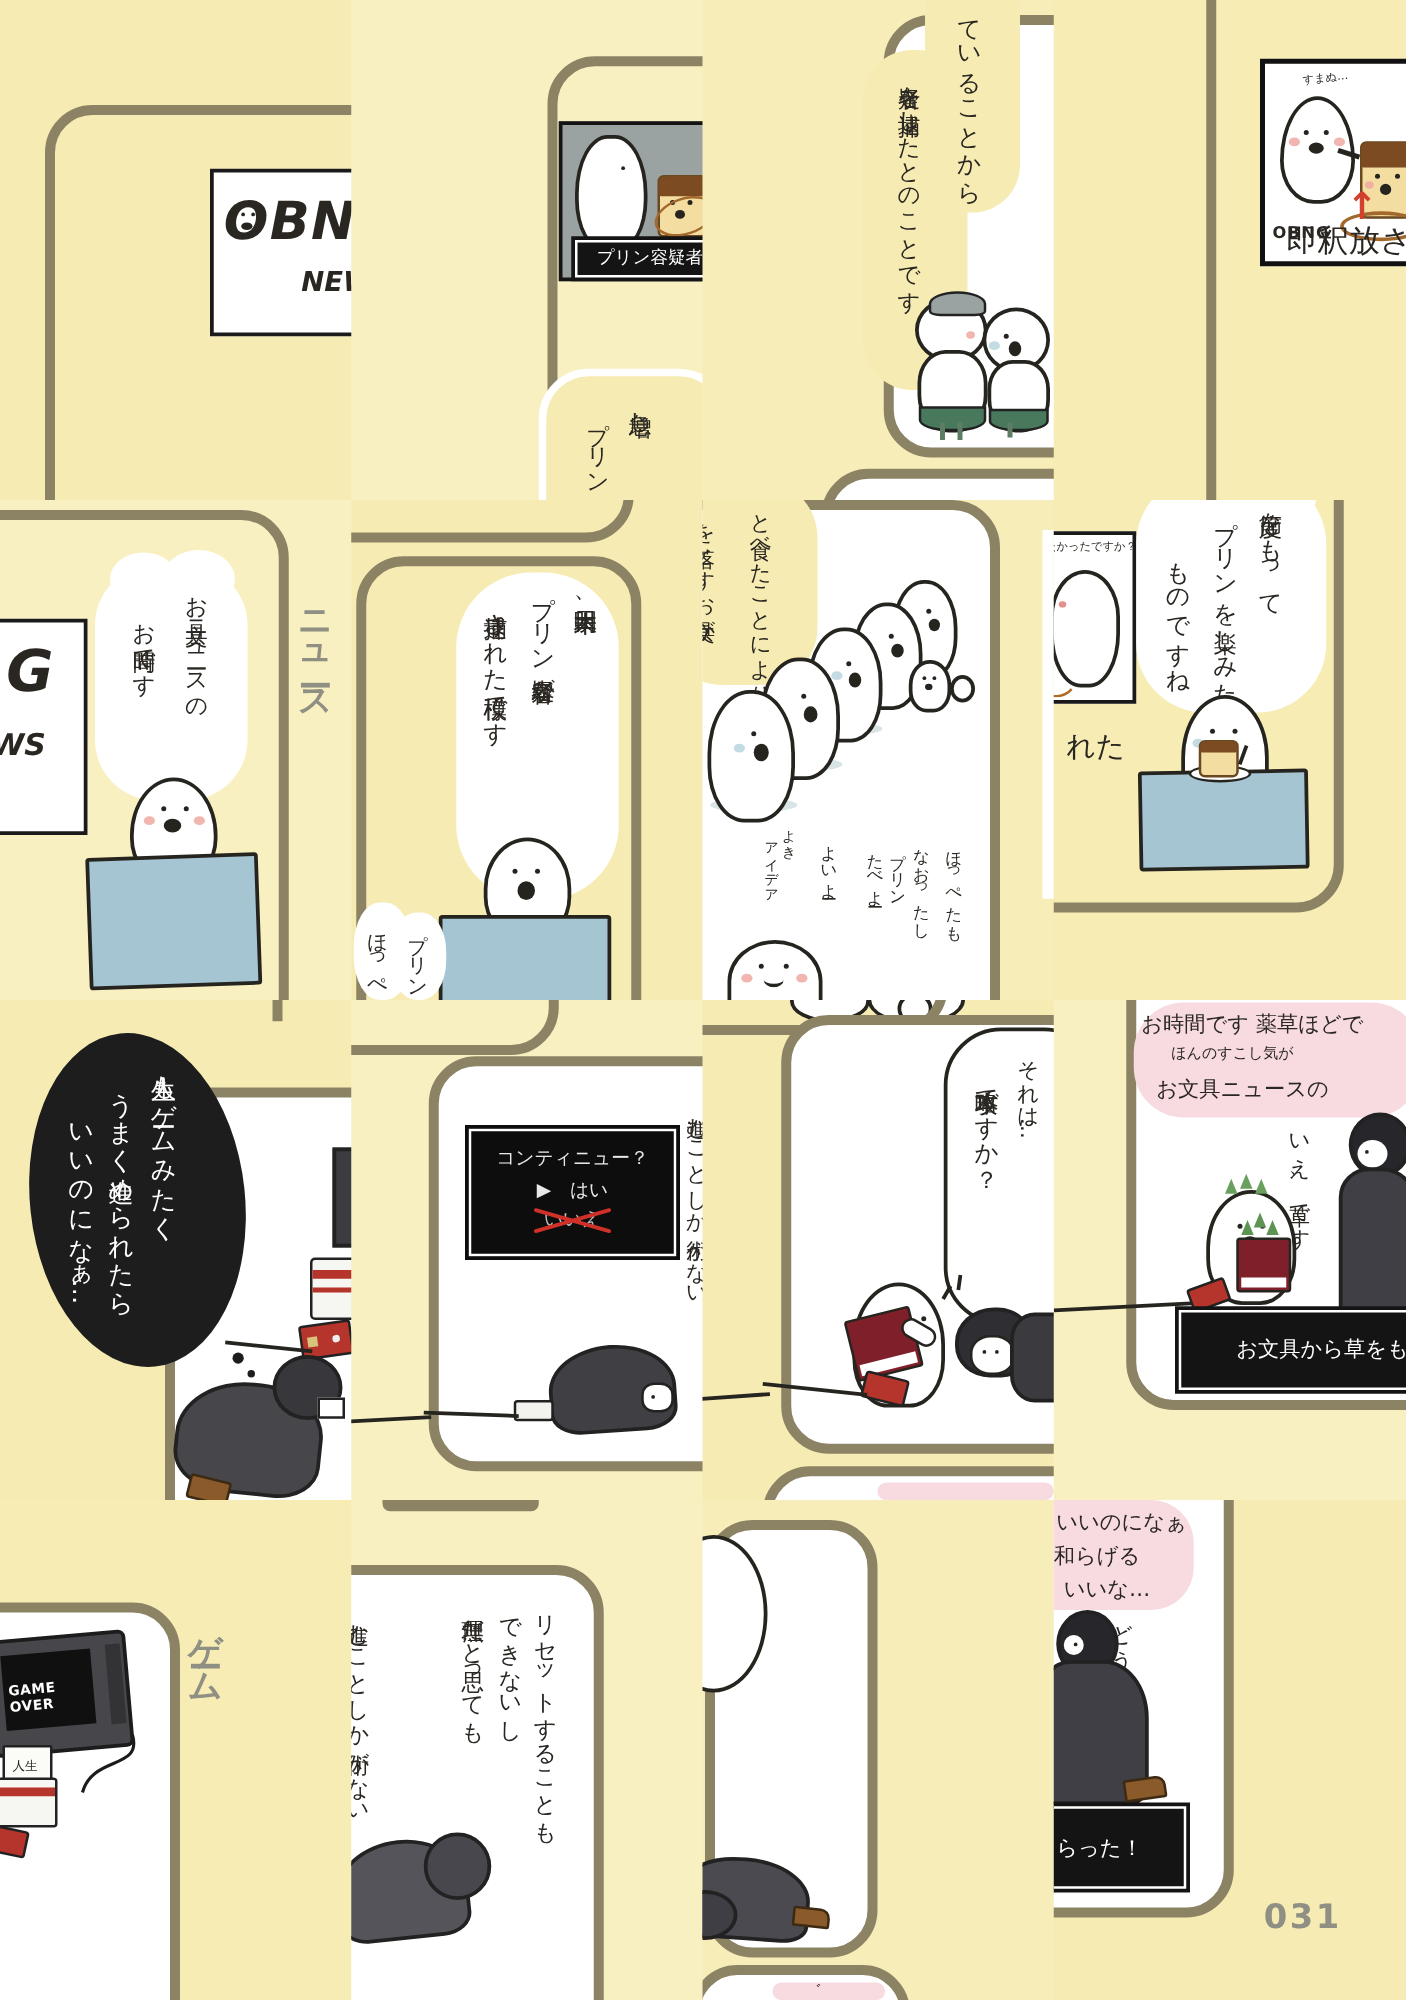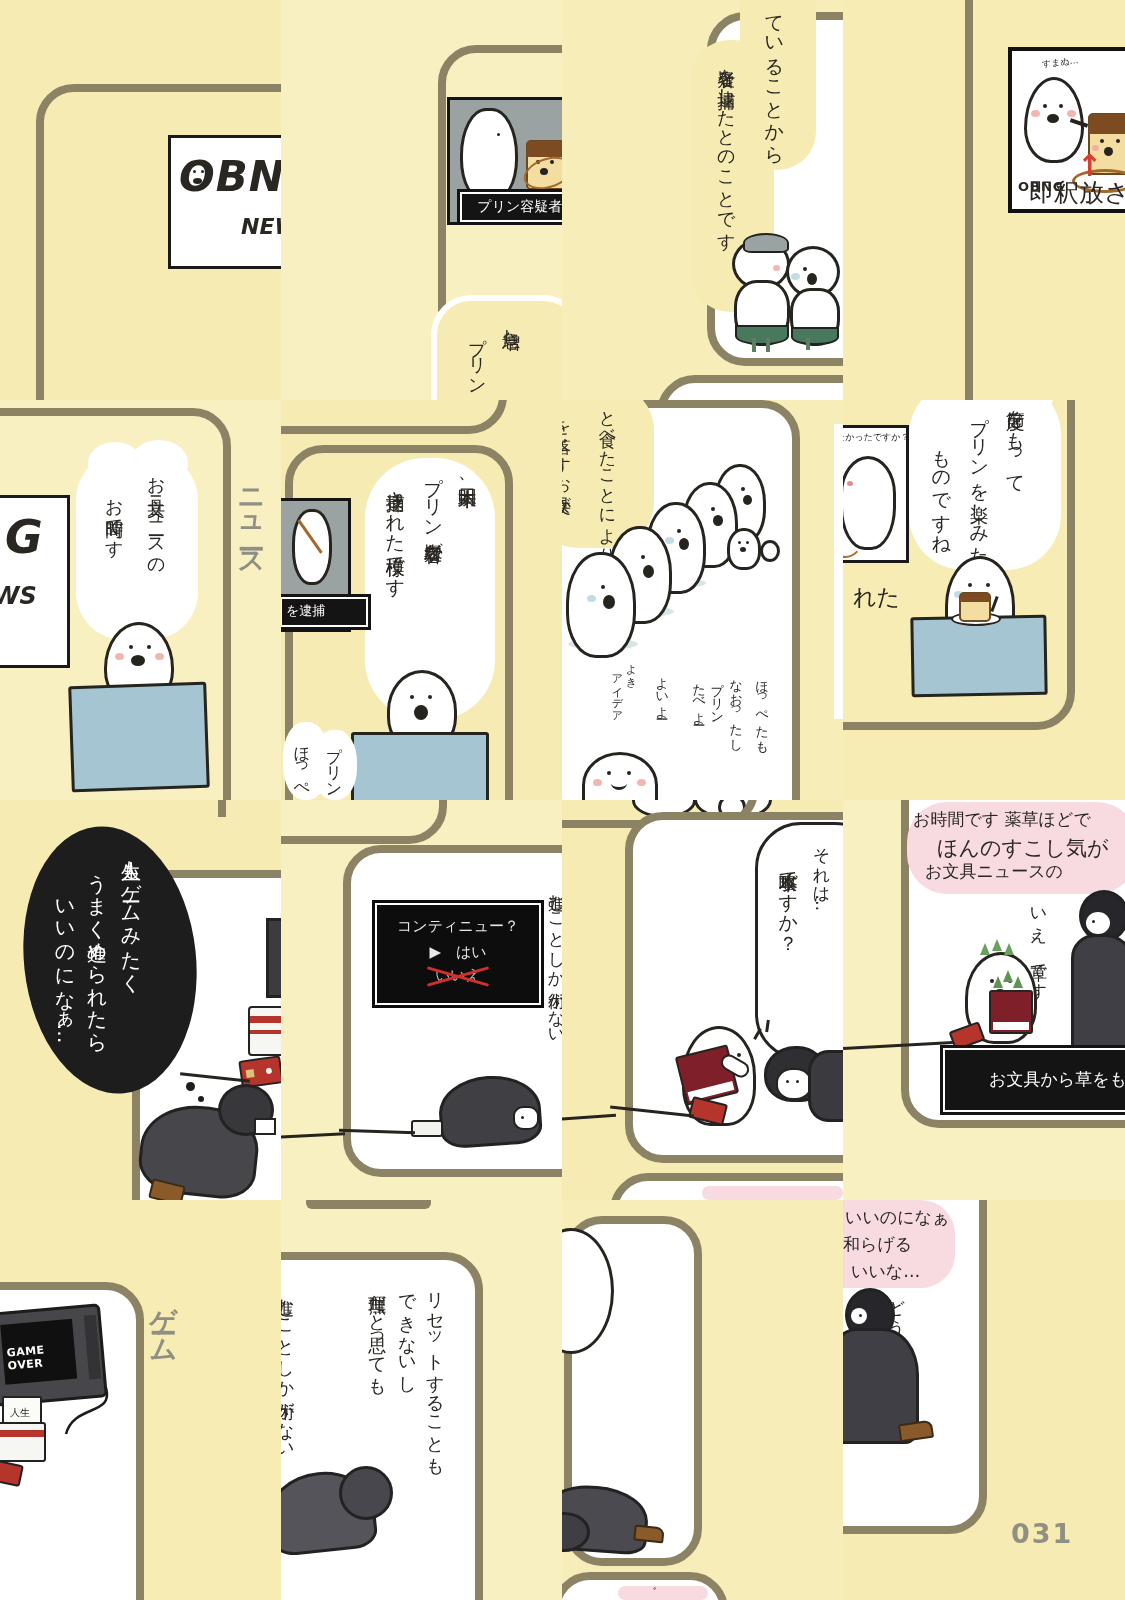--- a/index.html
+++ b/index.html
@@ -147,27 +147,20 @@
     <div class="desk" style="left:70px;top:284px;width:132px;height:100px;transform:rotate(-2deg)"></div>
   </div>
 
   <div class="tile" style="left:281px;top:400px;background:#f6ecb3">
     <div class="pf" style="left:-100px;top:-172px;width:310px;height:190px"></div>
     <div class="pf" style="left:4px;top:45px;width:212px;height:520px"></div>
     <div class="bubW" style="left:84px;top:58px;width:130px;height:262px;border-radius:60px"></div>
     <span class="vt" style="left:176px;top:74px;font-size:19px">本日未明、</span>
     <span class="vt" style="left:142px;top:64px;font-size:19px">プリン容疑者が</span>
     <span class="vt" style="left:104px;top:78px;font-size:19px">逮捕された模様です</span>
-    <div class="tv" style="left:-6px;top:98px;width:70px;height:128px">
-      <div class="blob" style="left:14px;top:8px;width:34px;height:70px;border-radius:45%"></div>
-      <i class="line" style="left:12px;top:34px;width:40px;height:3px;background:#a2682c;transform:rotate(55deg)"></i>
-      <div class="capBox" style="left:2px;top:96px;width:80px;height:26px;font-size:13px;line-height:24px;padding-left:4px">
-        <span>を逮捕</span>
-      </div>
-    </div>
     <div class="blob" style="left:106px;top:270px;width:64px;height:76px;border-radius:50% 50% 42% 42%">
       <i class="dot" style="left:20px;top:22px"></i>
         <i class="dot" style="left:38px;top:22px"></i>
       <i class="mouth" style="left:24px;top:32px;width:14px;height:15px"></i>
     </div>
     <div class="desk" style="left:70px;top:332px;width:132px;height:70px"></div>
     <div class="bubW" style="left:2px;top:322px;width:46px;height:78px;border-radius:45%"></div>
     <div class="bubW" style="left:32px;top:330px;width:44px;height:70px;border-radius:45%"></div>
     <span class="vt" style="left:44px;top:336px;font-size:16px">プリン</span>
     <span class="vt" style="left:12px;top:336px;font-size:16px">ほっぺ</span>
@@ -333,21 +326,21 @@
     <i class="line" style="left:48px;top:310px;width:84px;height:2.5px;transform:rotate(6deg)"></i>
     <i class="line" style="left:-10px;top:316px;width:64px;height:2.5px;transform:rotate(-4deg)"></i>
     <div class="pf pw" style="left:48px;top:373px;width:300px;height:120px"></div>
     <div class="abs" style="left:140px;top:386px;width:141px;height:14px;background:#f8dbe1;border-radius:10px"></div>
   </div>
 
   <div class="tile" style="left:843px;top:800px;background:#f9f0c1">
     <div class="pf pw" style="left:58px;top:-60px;width:310px;height:372px"></div>
     <div class="abs" style="left:64px;top:2px;width:230px;height:92px;background:#f8dbe1;border-radius:40px"></div>
     <span class="ht" style="left:70px;top:8px;font-size:17px">お時間です 薬草ほどで</span>
-    <span class="ht" style="left:94px;top:34px;font-size:21px">ほんのすこし気が</span>
+    <span class="ht" style="left:94px;top:34px;font-size:12px">ほんのすこし気が</span>
     <span class="ht" style="left:82px;top:60px;font-size:17px">お文具ニュースの</span>
     <span class="vt" style="left:186px;top:96px;font-size:17px">いえ、草です</span>
     <div class="blob" style="left:122px;top:152px;width:66px;height:86px;border-radius:50% 50% 40% 40%">
       <i class="tri" style="left:12px;top:-12px"></i>
         <i class="tri" style="left:24px;top:-16px"></i>
         <i class="tri" style="left:36px;top:-12px"></i>
       <i class="dot" style="left:22px;top:24px"></i>
         <i class="dot" style="left:40px;top:24px"></i>
       <i class="mouth" style="left:26px;top:34px;width:12px;height:10px"></i>
     </div>
@@ -418,16 +411,19 @@
     <span class="ht" style="left:2px;top:6px;font-size:17px">いいのになぁ</span>
     <span class="ht" style="left:0;top:33px;font-size:17px">和らげる</span>
     <span class="ht" style="left:8px;top:60px;font-size:17px">いいな…</span>
     <span class="vt" style="left:44px;top:88px;font-size:17px">どうも…</span>
     <div class="dark" style="left:2px;top:88px;width:44px;height:48px;background:#26262b;border-radius:50%"></div>
     <div class="abs" style="left:8px;top:108px;width:16px;height:16px;background:#fff;border-radius:50%">
         <i class="dot" style="left:8px;top:6px;width:3px;height:3px"></i>
       </div>
     <div class="dark" style="left:-14px;top:128px;width:84px;height:110px;background:#3f3f45;border-radius:30% 40% 15% 15%"></div>
     <i class="abs" style="left:56px;top:222px;width:30px;height:14px;background:#8a5a2b;border:2px solid #3c2a12;border-radius:2px 8px 2px 2px;transform:rotate(-8deg)"></i>
+    <div class="capBox" style="left:-10px;top:245px;width:112px;height:62px">
+      <span class="abs" style="left:10px;top:20px;font-size:17px">らった！</span>
+    </div>
     <span class="abs gray" style="left:168px;top:318px;font-size:27px;letter-spacing:2px">031</span>
   </div>
 
 </div>
 
 </body></html>

